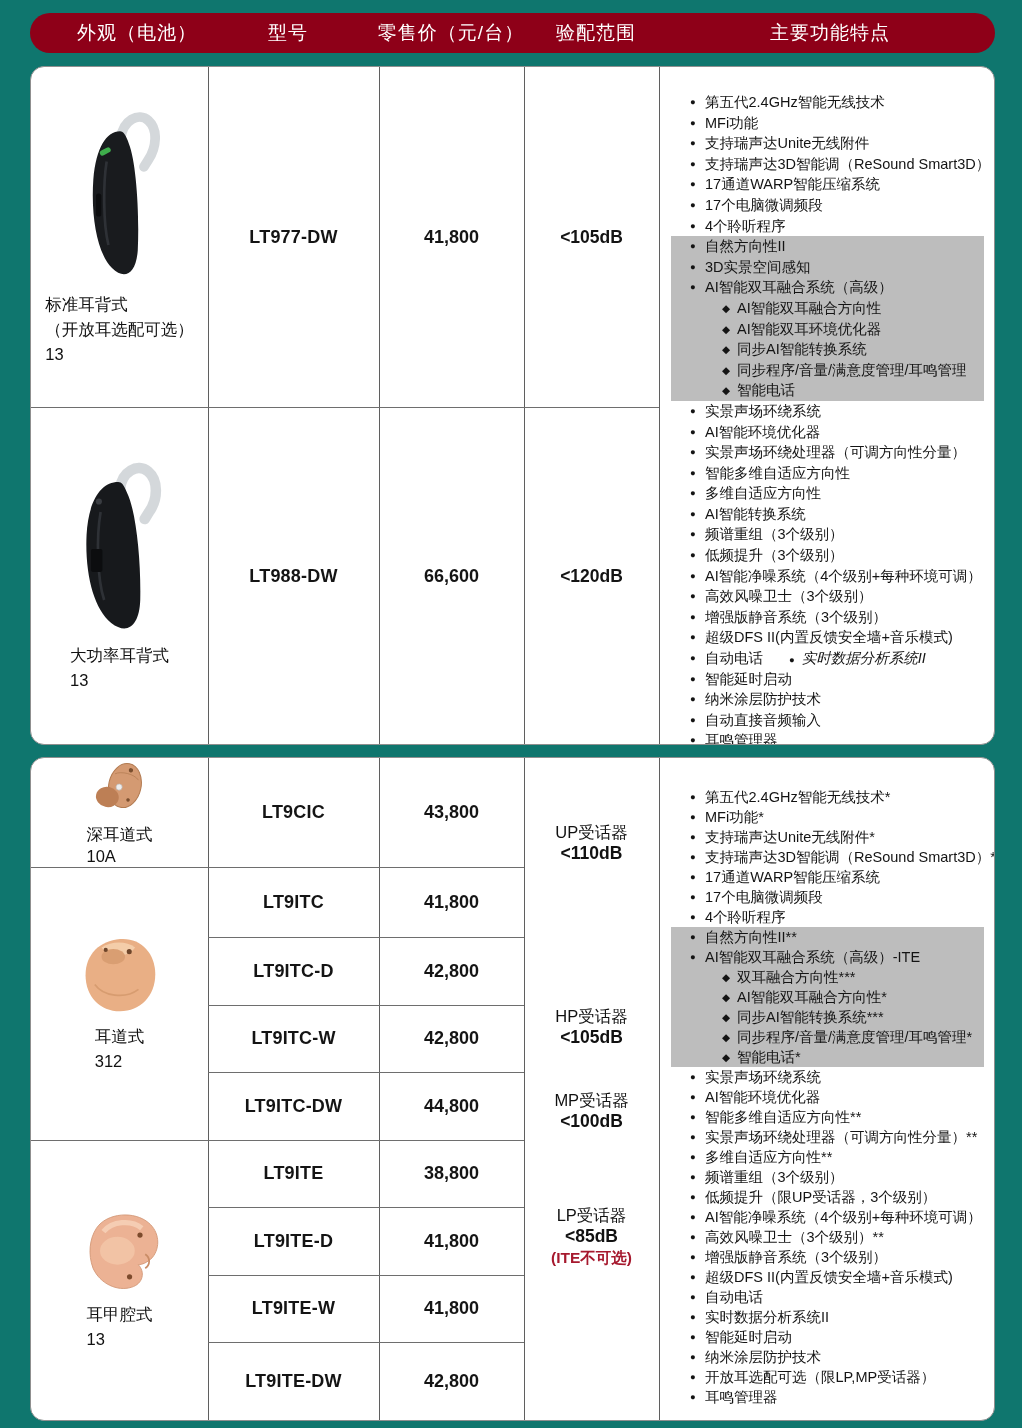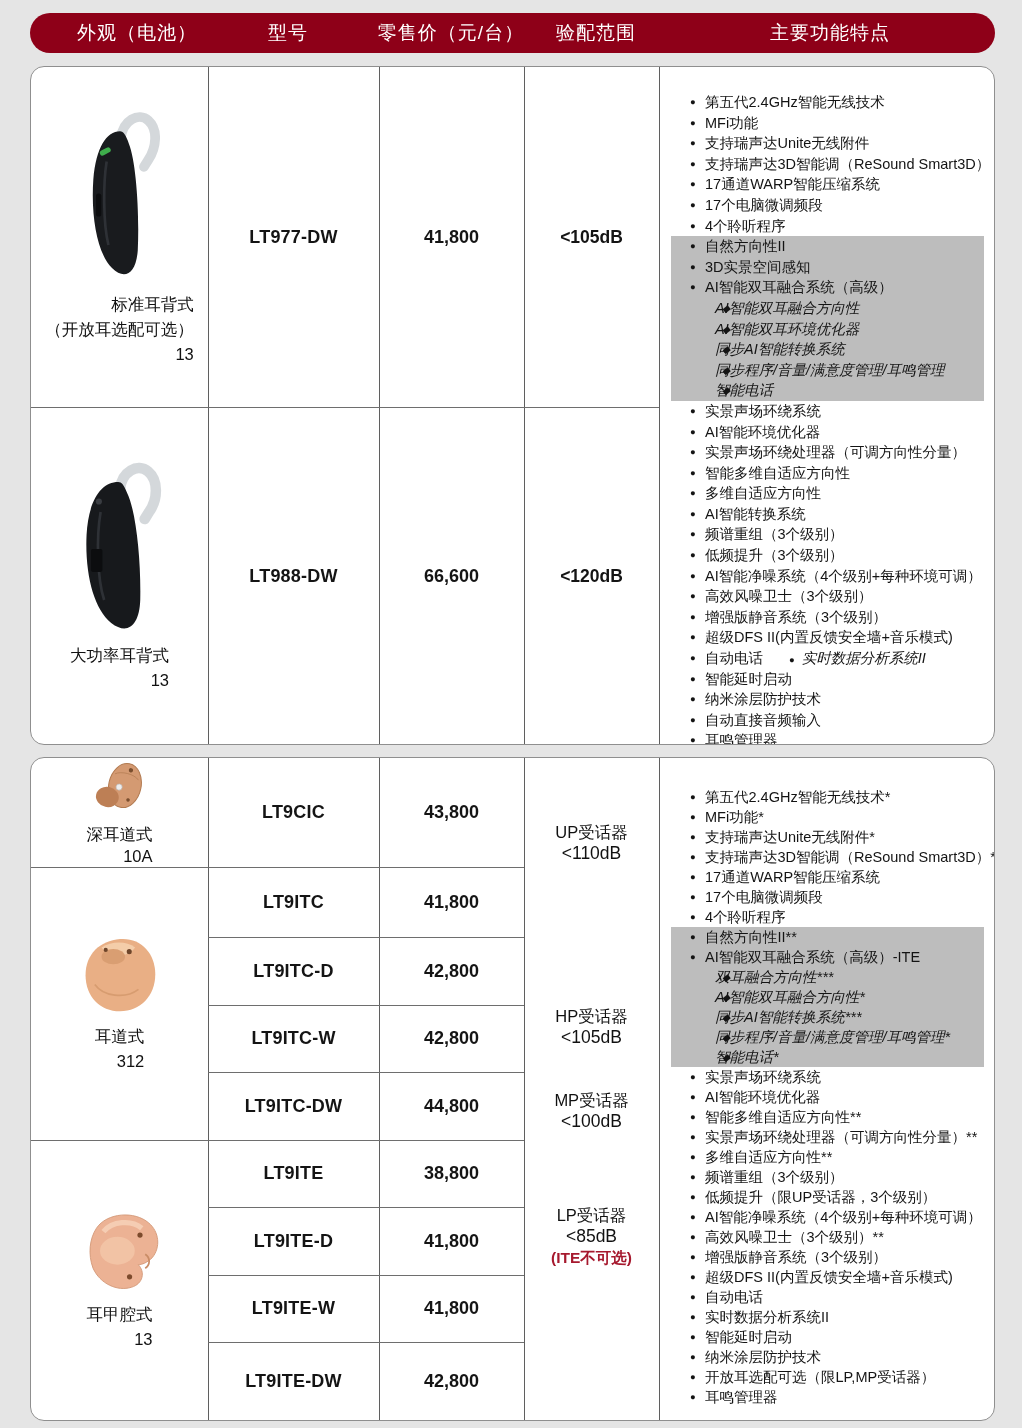--- a/index.html
+++ b/index.html
@@ -1,18 +1,18 @@
 <!DOCTYPE html>
 <html><head>
 <meta charset="utf-8">
 <style>
   html,body { margin:0; padding:0; background:#ffffff; }
   * { box-sizing:border-box; }
   .canvas {
-    position:relative; width:1022px; height:1428px; background:#e5e5e5;
+    position:relative; width:1022px; height:1428px; background:#0f766e;
     font-family:"Liberation Sans", sans-serif; color:#141414; overflow:hidden;
   }
   
   .hdr {
     position:absolute; left:30px; top:13px; width:965px; height:40px;
     background:#8E0018; border-radius:20px;
   }
   .hdr span {
     position:absolute; top:50%; transform:translate(-50%,-50%);
     color:#ffffff; font-size:19px; letter-spacing:1px; white-space:nowrap;
@@ -24,35 +24,35 @@
   }
   #table1 { top:66px;  height:679px; }
   #table2 { top:757px; height:664px; }
   .vline { position:absolute; top:0; bottom:0; width:1px; background:#5f5f5f; }
   .hline { position:absolute; height:1px; background:#6e6e6e; }
   .cell  { position:absolute; display:flex; align-items:center; justify-content:center; }
   .model { font-weight:bold; font-size:18px; letter-spacing:.2px; white-space:nowrap; }
   .price { font-weight:bold; font-size:18px; white-space:nowrap; }
   .range1{ font-weight:bold; font-size:17.5px; }
   .group { flex-direction:column; }
-  .glabel{ font-size:16.5px; line-height:25px; text-align:right; color:#111; margin-top:6px; }
+  .glabel{ font-size:16.5px; line-height:25px; text-align:left; color:#111; margin-top:6px; }
   .glabel div { white-space:nowrap; }
   
   .rblock { position:absolute; left:493px; width:135px; text-align:center; transform:translateY(-50%); }
   .rblock .rl1 { font-size:16.5px; line-height:21px; color:#111; }
-  .rblock .rl2 { font-size:17.5px; line-height:21px; font-weight:normal; color:#111; }
+  .rblock .rl2 { font-size:17.5px; line-height:21px; font-weight:bold; color:#111; }
   .rblock .rnote { font-size:15.5px; line-height:21px; font-weight:bold; color:#A6192E; }
   
   .features { position:absolute; left:628px; width:337px; top:0; bottom:0; overflow:hidden; }
   ul.flist { position:absolute; left:0; right:0; margin:12px; padding:0; list-style:none; font-size:14.5px; color:#141414; }
   #table1 .flist { top:13px; } #table1 .flist li { height:20.6px; line-height:20.6px; }
   #table2 .flist { top:17px; } #table2 .flist li { height:20px;   line-height:20px; }
   .flist li { position:relative; padding-left:34px; white-space:nowrap; }
   .flist li::before { content:"●"; position:absolute; left:19px; top:0; font-size:9.5px; }
-  .flist li.lv2 { padding-left:44px;font-style:italic; }
+  .flist li.lv2 { padding-left:66px; }
   .flist li.lv2::before { content:"◆"; left:51px; font-size:10.5px; }
   .flist li.hl { background:#BDBDBD; }
   .fx { margin-left:26px;font-style:italic; }
   .fxb { font-size:9.5px; margin-right:7px; }
 </style>
 </head>
 <body>
 
 <div class="canvas">
 

